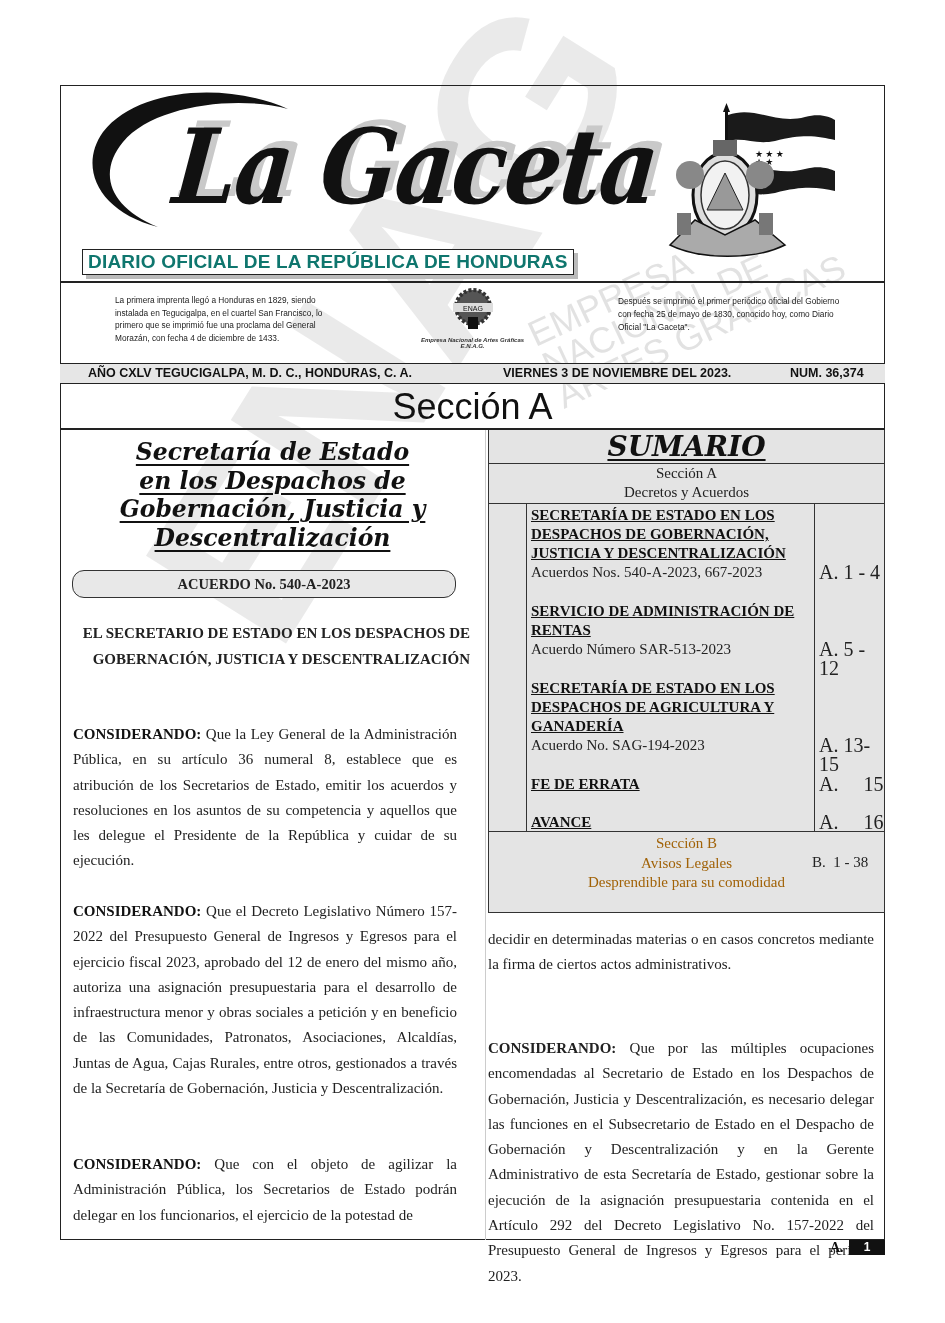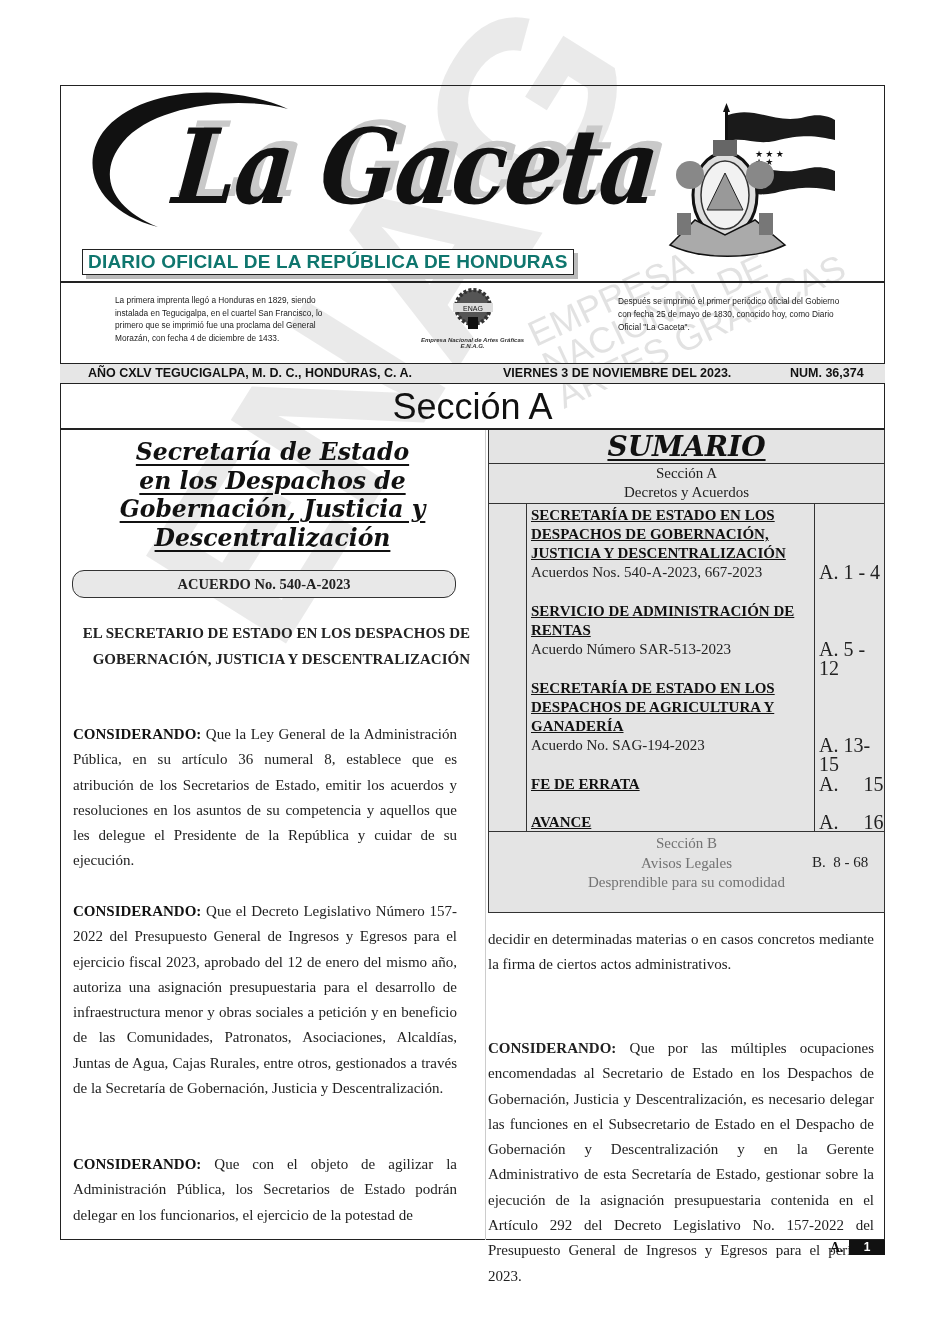--- a/index.html
+++ b/index.html
@@ -41,21 +41,21 @@
   .sumario { position: absolute; left: 488px; top: 430px; width: 397px; height: 483px; background: #e4e4e4; border-left: 1.5px solid #333; border-right: 1.5px solid #333; border-bottom: 1.5px solid #333; }
   .sumario-title { position: absolute; left: 0; top: 0; width: 100%; height: 34px; text-align: center; font-family: "DejaVu Serif", serif; font-style: italic; font-weight: bold; font-size: 28px; line-height: 34px; color: #111; border-bottom: 1px solid #333; }
   .sumario-title span { text-decoration: underline; text-decoration-thickness: 2px; text-underline-offset: 3px; }
   .sumario-sub { position: absolute; left: 0; top: 34px; width: 100%; height: 40px; text-align: center; font-size: 15px; line-height: 19px; border-bottom: 1px solid #333; color: #222; }
   .sumario-grid { position: absolute; left: 0; top: 74px; width: 100%; height: 328px; border-bottom: 1px solid #333; }
   .grid-line-l { position: absolute; left: 37px; top: 0; height: 100%; border-left: 1px solid #333; }
   .grid-line-r { position: absolute; left: 325px; top: 0; height: 100%; border-left: 1px solid #333; }
   .entry { position: absolute; left: 42px; width: 280px; font-size: 15px; line-height: 19px; color: #222; }
   .entry .h { font-weight: bold; color: #111; text-decoration: underline; }
   .entry-page { position: absolute; left: 330px; width: 62px; font-size: 20px; line-height: 19px; color: #222; }
-  .sec-b { position: absolute; left: 0; top: 404px; width: 100%; text-align: center; font-size: 15px; line-height: 19.5px; color: #737373; }
+  .sec-b { position: absolute; left: 0; top: 404px; width: 100%; text-align: center; font-size: 15px; line-height: 19.5px; color: #a16207; }
   .sec-b-page { position: absolute; left: 323px; top: 423px; font-size: 15px; line-height: 19.5px; color: #222; }
 
   
   .right-col { position: absolute; left: 488px; top: 925px; width: 386px; }
   .rpara { position: absolute; left: 0; width: 386px; font-size: 15px; line-height: 25.3px; text-align: justify; color: #222; }
 
   
   .page-num { position: absolute; left: 830px; top: 1240px; font-weight: bold; font-size: 14px; color: #111; }
   .page-num-box { position: absolute; left: 849px; top: 1240px; width: 36px; height: 15px; background: #111; color: #fff; font-family: "Liberation Sans", sans-serif; font-weight: bold; font-size: 12px; text-align: center; line-height: 15px; }
 
@@ -188,21 +188,21 @@
     <div class="entry" style="top:309px;">
       <div class="h">AVANCE</div>
     </div>
     <div class="entry-page" style="top:309px;white-space:pre;">A.     16</div>
   </div>
   <div class="sec-b">
     <div>Sección B</div>
     <div>Avisos Legales</div>
     <div>Desprendible para su comodidad</div>
   </div>
-  <div class="sec-b-page" style="white-space:pre;">B.  8 - 68</div>
+  <div class="sec-b-page" style="white-space:pre;">B.  1 - 38</div>
 </div>
 
 <div class="right-col">
   <div class="rpara" style="top:2px;">decidir en determinadas materias o en casos concretos mediante la firma de ciertos actos administrativos.</div>
   <div class="rpara" style="top:63px;margin-top:48px;">
     <b>CONSIDERANDO:</b><span> Que por las múltiples ocupaciones encomendadas al Secretario de Estado en los Despachos de Gobernación, Justicia y Descentralización, es necesario delegar las funciones en el Subsecretario de Estado en el Despacho de Gobernación y Descentralización y en la Gerente Administrativo de esta Secretaría de Estado, gestionar sobre la ejecución de la asignación presupuestaria contenida en el Artículo 292 del Decreto Legislativo No. 157-2022 del Presupuesto General de Ingresos y Egresos para el período 2023.</span>
   </div>
 </div>
 
 <div class="page-num">A.</div>

